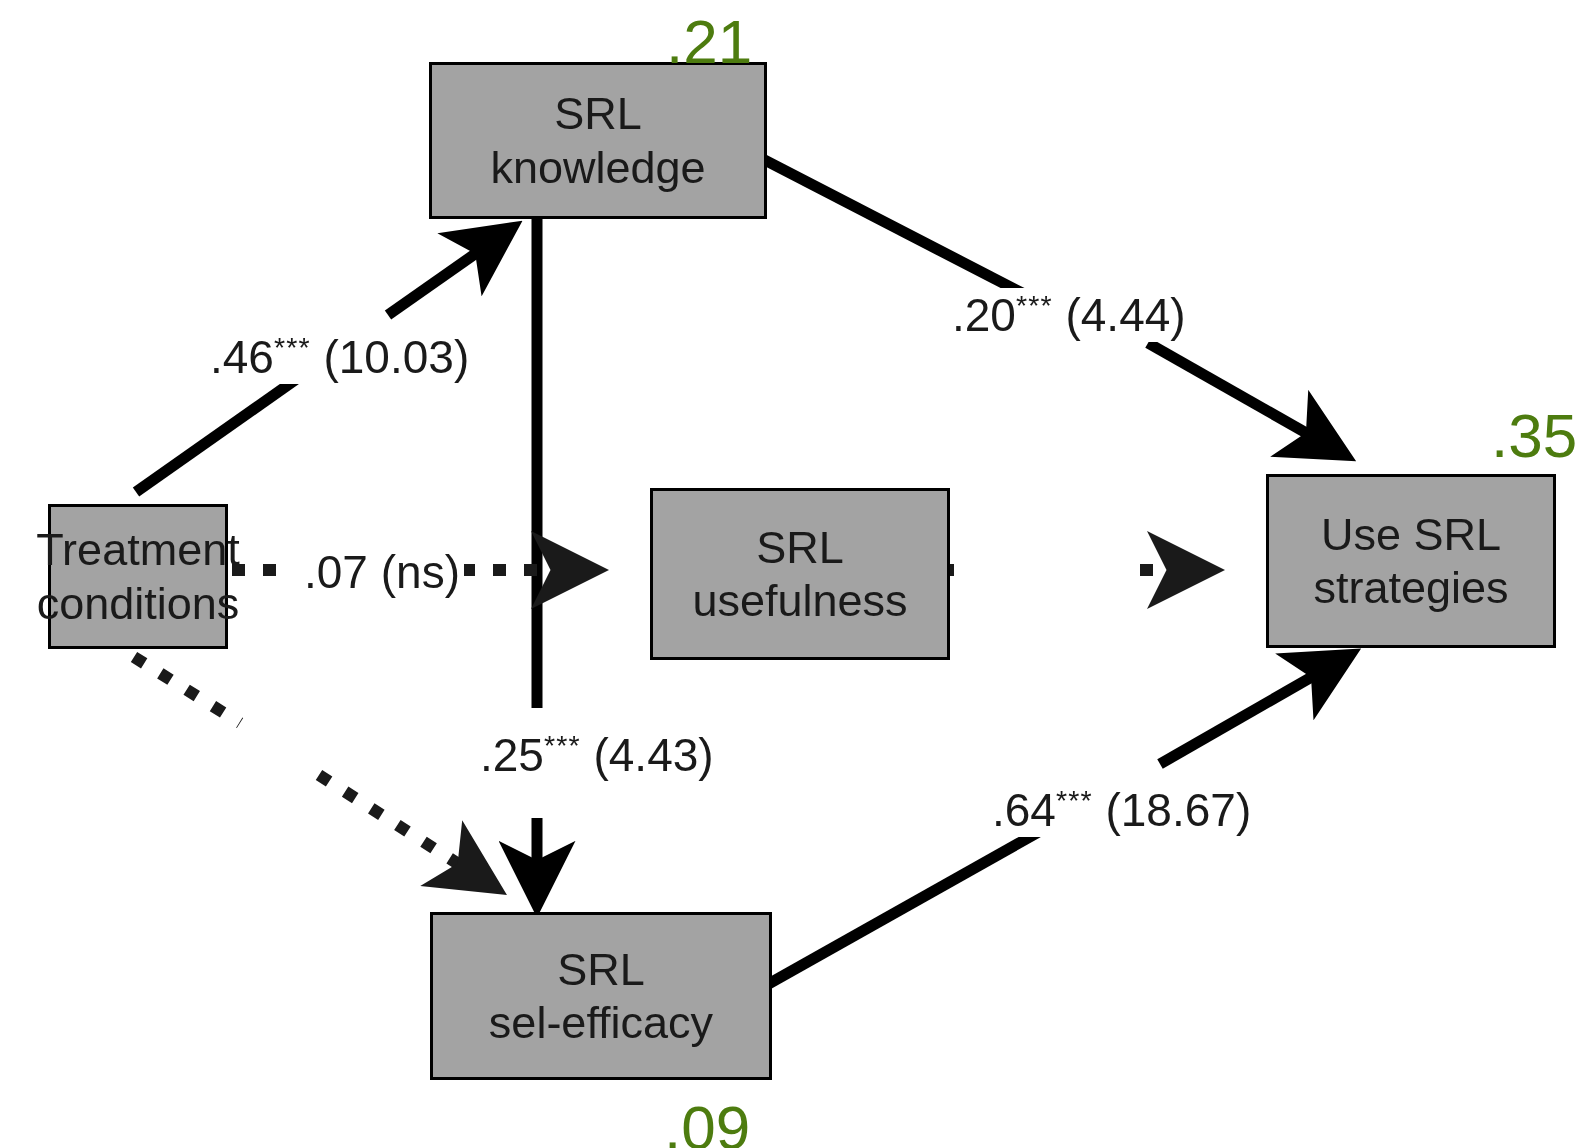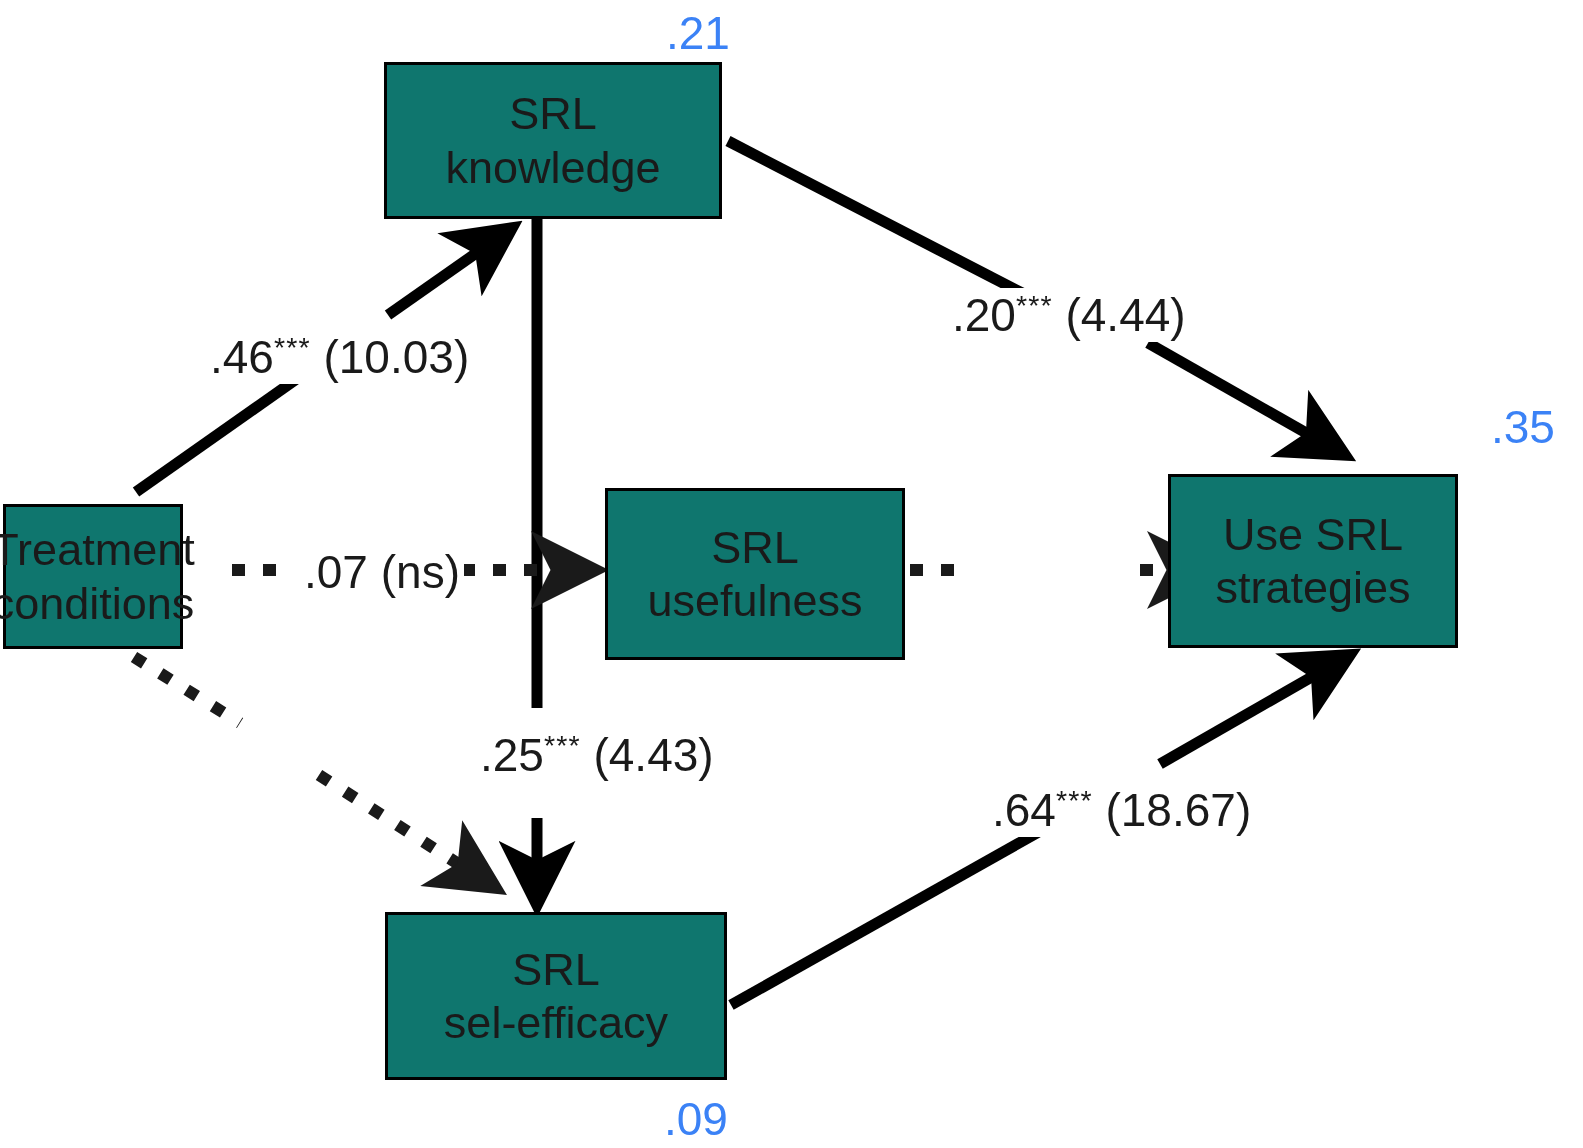--- a/index.html
+++ b/index.html
@@ -18,26 +18,27 @@
   svg.layer {
     position: absolute;
     top: 0;
     left: 0;
     width: 1583px;
     height: 1148px;
   }
   .node-box {
     position: absolute;
     border: 3px solid #000000;
-    background: #0f766e;
+    background: #a3a3a3;
     box-sizing: border-box;
     display: flex;
     align-items: center;
     justify-content: center;
     z-index: 3;
+    margin-left: 45px;
   }
   .node-label {
     font-size: 45px;
     line-height: 1.18;
     color: #1a1a1a;
     text-align: center;
     white-space: pre-line;
     font-family: "Liberation Sans", sans-serif;
   }
   .path-label {
@@ -45,22 +46,22 @@
     font-size: 46px;
     color: #1a1a1a;
     white-space: nowrap;
     background: #ffffff;
     padding: 0 4px;
     z-index: 5;
     font-family: "Liberation Sans", sans-serif;
   }
   .r2-label {
     position: absolute;
-    font-size: 46px;
-    color: #3b82f6;
+    font-size: 62px;
+    color: #4d7c0f;
     white-space: nowrap;
     z-index: 5;
     font-family: "Liberation Sans", sans-serif;
   }
   .sig {
     font-size: 0.62em;
     vertical-align: super;
     letter-spacing: 0.04em;
   }
 </style>
@@ -128,21 +129,21 @@
   <div class="node-box" style="left:605px; top:488px; width:300px; height:172px;">
     <span class="node-label">SRL
 usefulness</span>
   </div>
 
   <div class="node-box" style="left:385px; top:912px; width:342px; height:168px;">
     <span class="node-label">SRL
 sel-efficacy</span>
   </div>
 
-  <div class="node-box" style="left:1168px; top:474px; width:290px; height:174px;">
+  <div class="node-box" style="left:1221px; top:474px; width:290px; height:174px;">
     <span class="node-label">Use SRL
 strategies</span>
   </div>
 
   <div class="r2-label" style="left:666px; top:6px;">.21</div>
   <div class="r2-label" style="left:1491px; top:400px;">.35</div>
   <div class="r2-label" style="left:664px; top:1092px;">.09</div>
 
   <div class="path-label" style="left:206px; top:330px;">
     <span>.46</span><span class="sig">***</span>

